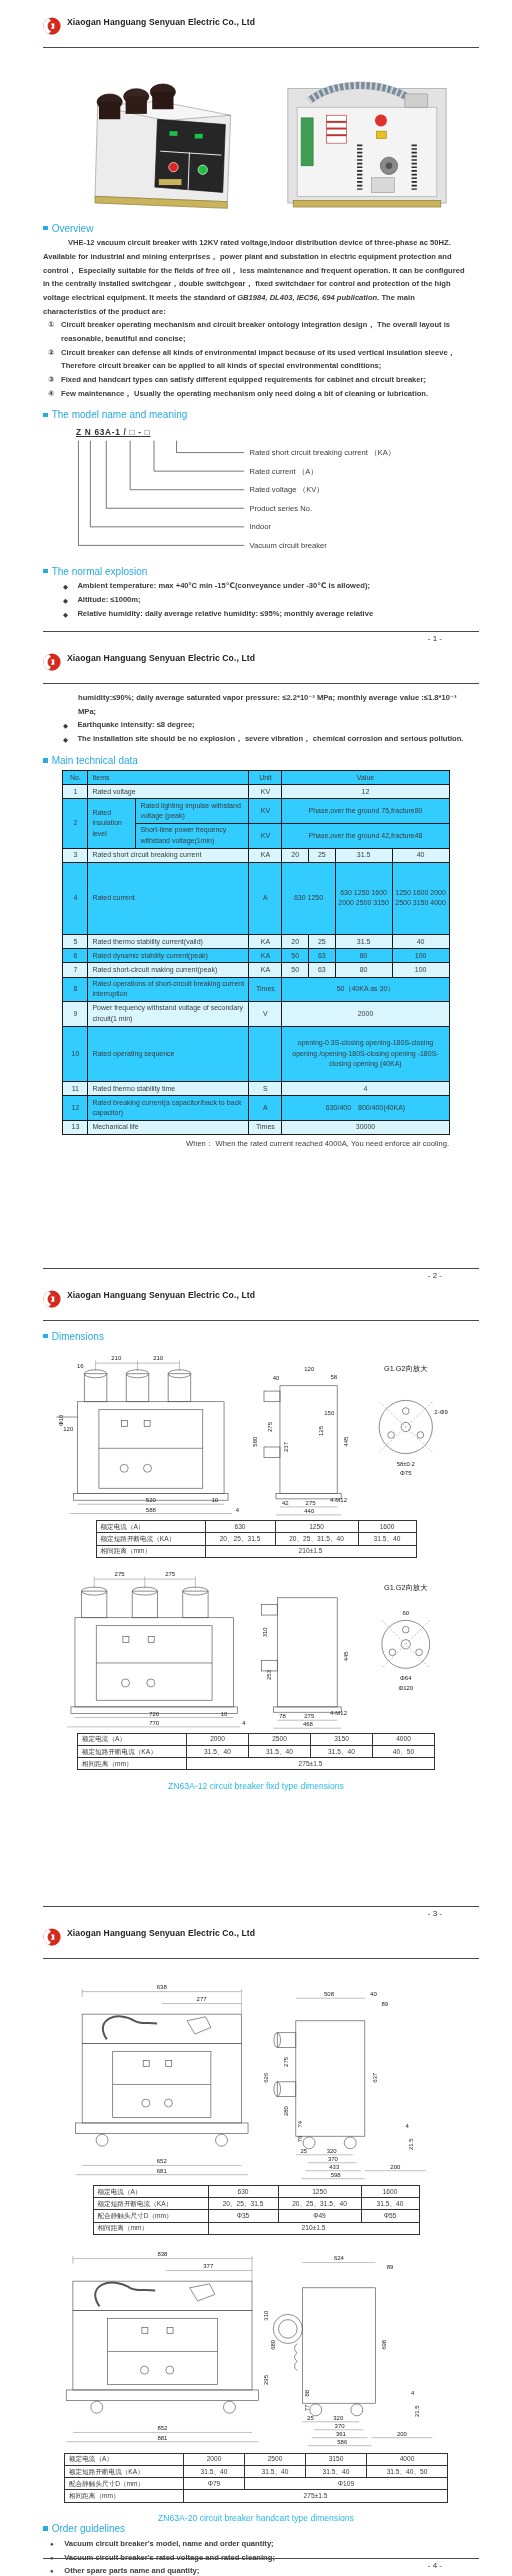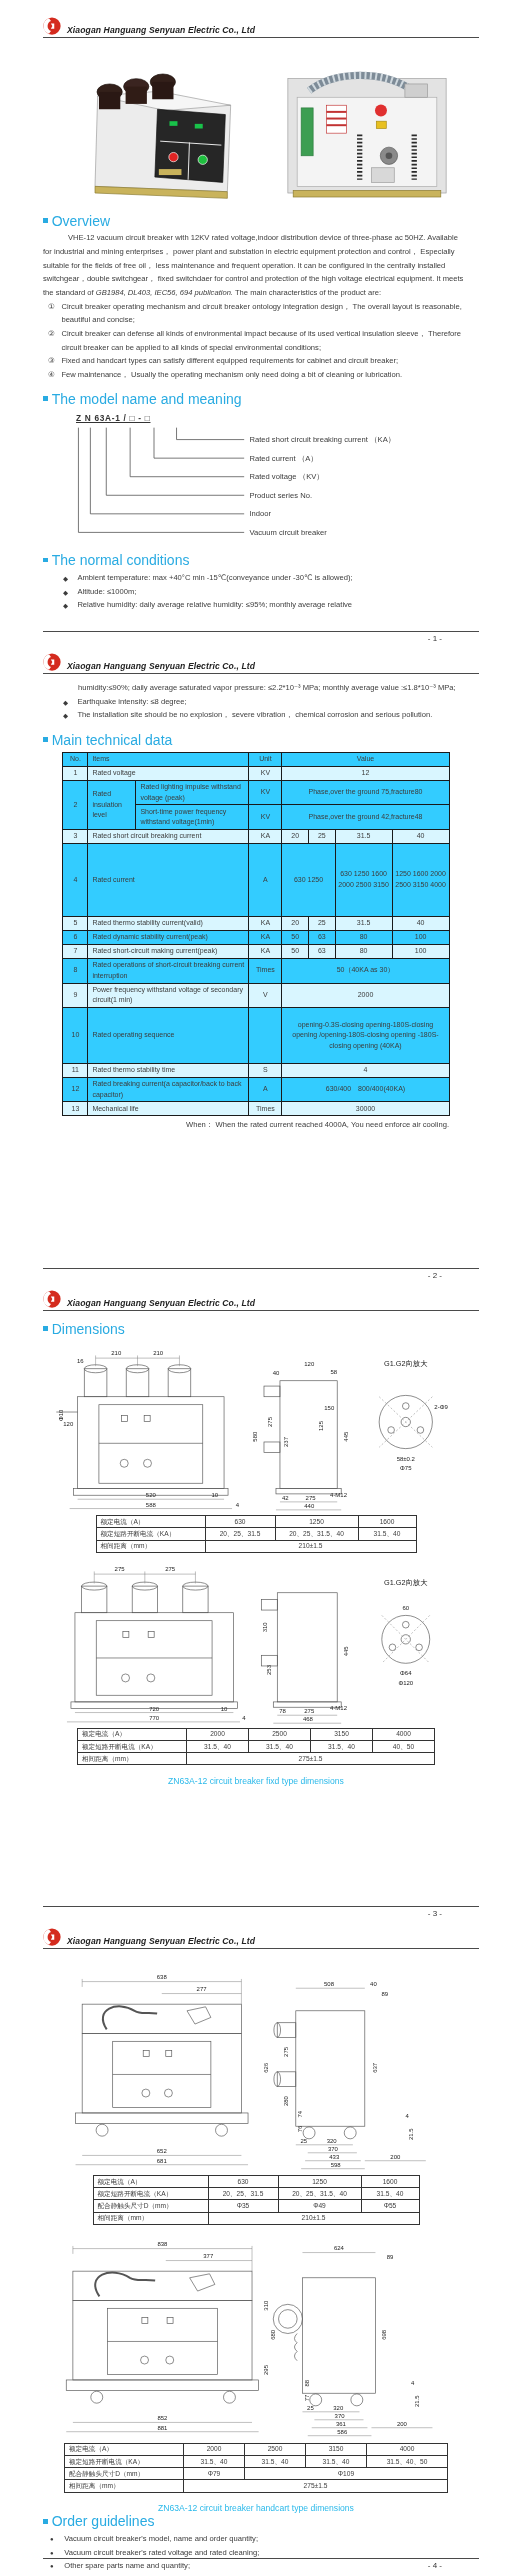--- a/index.html
+++ b/index.html
@@ -1,31 +1,31 @@
 <!DOCTYPE html>
 <html style="font-size:10.6px"><head>
 <meta charset="utf-8">
 <style>
   html,body{margin:0;padding:0;background:#fff;}
   body{width:512px;font-family:"Liberation Sans","DejaVu Sans",sans-serif;color:#3c3c3c;}
   .page{position:relative;width:512px;overflow:hidden;background:#fff;}
   .p1{height:648px}.p2{height:637px}.p3{height:638px}.p4{height:652px}
   
-  .hdr{margin:0 33px 0 43px;display:flex;align-items:flex-end;gap:6px;border-bottom:1.3px solid #4a4a4a;padding-bottom:2px;font-style:italic;}
+  .hdr{margin:0 33px 0 43px;display:flex;align-items:flex-start;gap:6px;border-bottom:1.3px solid #4a4a4a;padding-bottom:12px;}
   .pt26{padding-top:17.3px}.pt8{padding-top:5.3px}
   .logo{width:18px;height:18px;flex:0 0 auto}
   .cname{font-size:8.6px;font-weight:bold;color:#222;letter-spacing:0.1px}
   
   .ftr{position:absolute;left:43px;right:33px;bottom:5.3px;border-top:1.3px solid #4a4a4a;}
   .pnum{display:block;text-align:right;padding:2px 37px 0 0;font-size:8px;color:#333}
   
-  .sec{display:flex;align-items:center;gap:4px;color:#29abe2;font-size:14px;margin:9.3px 0 2.7px 43px;}
+  .sec{display:flex;align-items:center;gap:4px;color:#29abe2;font-size:10px;margin:9.3px 0 2.7px 43px;}
   .sq{width:4.7px;height:4.7px;background:#29abe2;flex:0 0 auto}
   
-  .txt{font-size:7.6px;line-height:1.8;color:#3c3c3c;}
+  .txt{font-size:7.6px;line-height:1.8;color:#3c3c3c;font-weight:bold;}
   .para{margin:1.3px 45px 0 43px;text-indent:25px;}
   .std{font-style:italic}
   .oitem{display:flex;gap:6.6px;margin:0 45px 0 48px;}
   .oitem .n{flex:0 0 auto}
   .cond{display:flex;gap:9.3px;margin:0 45px 0 63px;}
   .cond .n{flex:0 0 auto;font-size:6.6px;padding-top:2px}
   .cont{margin:6.6px 45px 0 78px;}
   
   .mcode{margin:6.6px 0 0 76px;font-size:8.3px;font-weight:bold;color:#333;text-decoration:underline;letter-spacing:0.7px}
   .mdiag{display:block;margin:1.3px 0 0 66px}
@@ -161,21 +161,21 @@
     <text x="276" y="26" text-anchor="start">Rated short circuit breaking current （KA）</text>
     <text x="276" y="54" text-anchor="start">Rated current （A）</text>
     <text x="276" y="82" text-anchor="start">Rated voltage （KV）</text>
     <text x="276" y="110" text-anchor="start">Product series No.</text>
     <text x="276" y="138" text-anchor="start">Indoor</text>
     <text x="276" y="166" text-anchor="start">Vacuum circuit breaker</text>
   </svg>
 
   <div class="sec">
       <span class="sq"></span>
-      <span>The normal conditions</span>
+      <span>The normal explosion</span>
     </div>
   <div class="txt cond">
       <span class="n">◆</span>
       <span>Ambient temperature: max +40°C min -15℃(conveyance under -30℃  is allowed);</span>
     </div>
   <div class="txt cond">
       <span class="n">◆</span>
       <span>Altitude: ≤1000m;</span>
     </div>
   <div class="txt cond">
@@ -712,21 +712,21 @@
       <td>Φ79</td>
       <td colspan="3">Φ109</td>
     </tr>
     <tr>
       <td class="l">相间距离（mm）</td>
       <td colspan="4">275±1.5</td>
     </tr>
   </tbody>
     </table>
 
-  <div class="cap">ZN63A-12 circuit breaker handcart type dimensions</div>
+  <div class="cap">ZN63A-20 circuit breaker handcart type dimensions</div>
 
   <div class="sec" style="margin-top:0">
       <span class="sq"></span>
       <span>Order guidelines</span>
     </div>
   <div class="txt obul">
       <span class="n">●</span>
       <span>Vacuum circuit breaker's  model, name and order quantity;</span>
     </div>
   <div class="txt obul">

